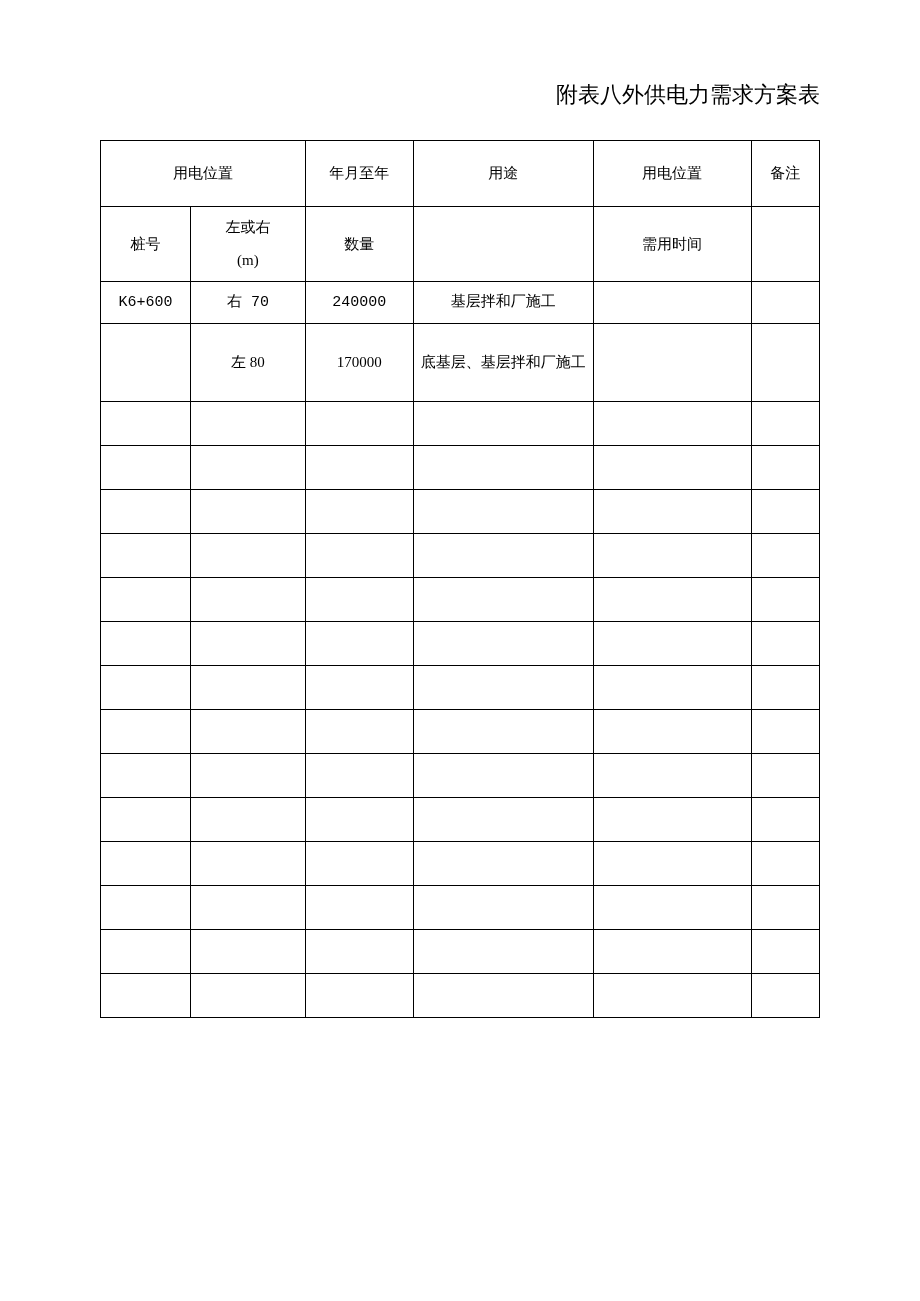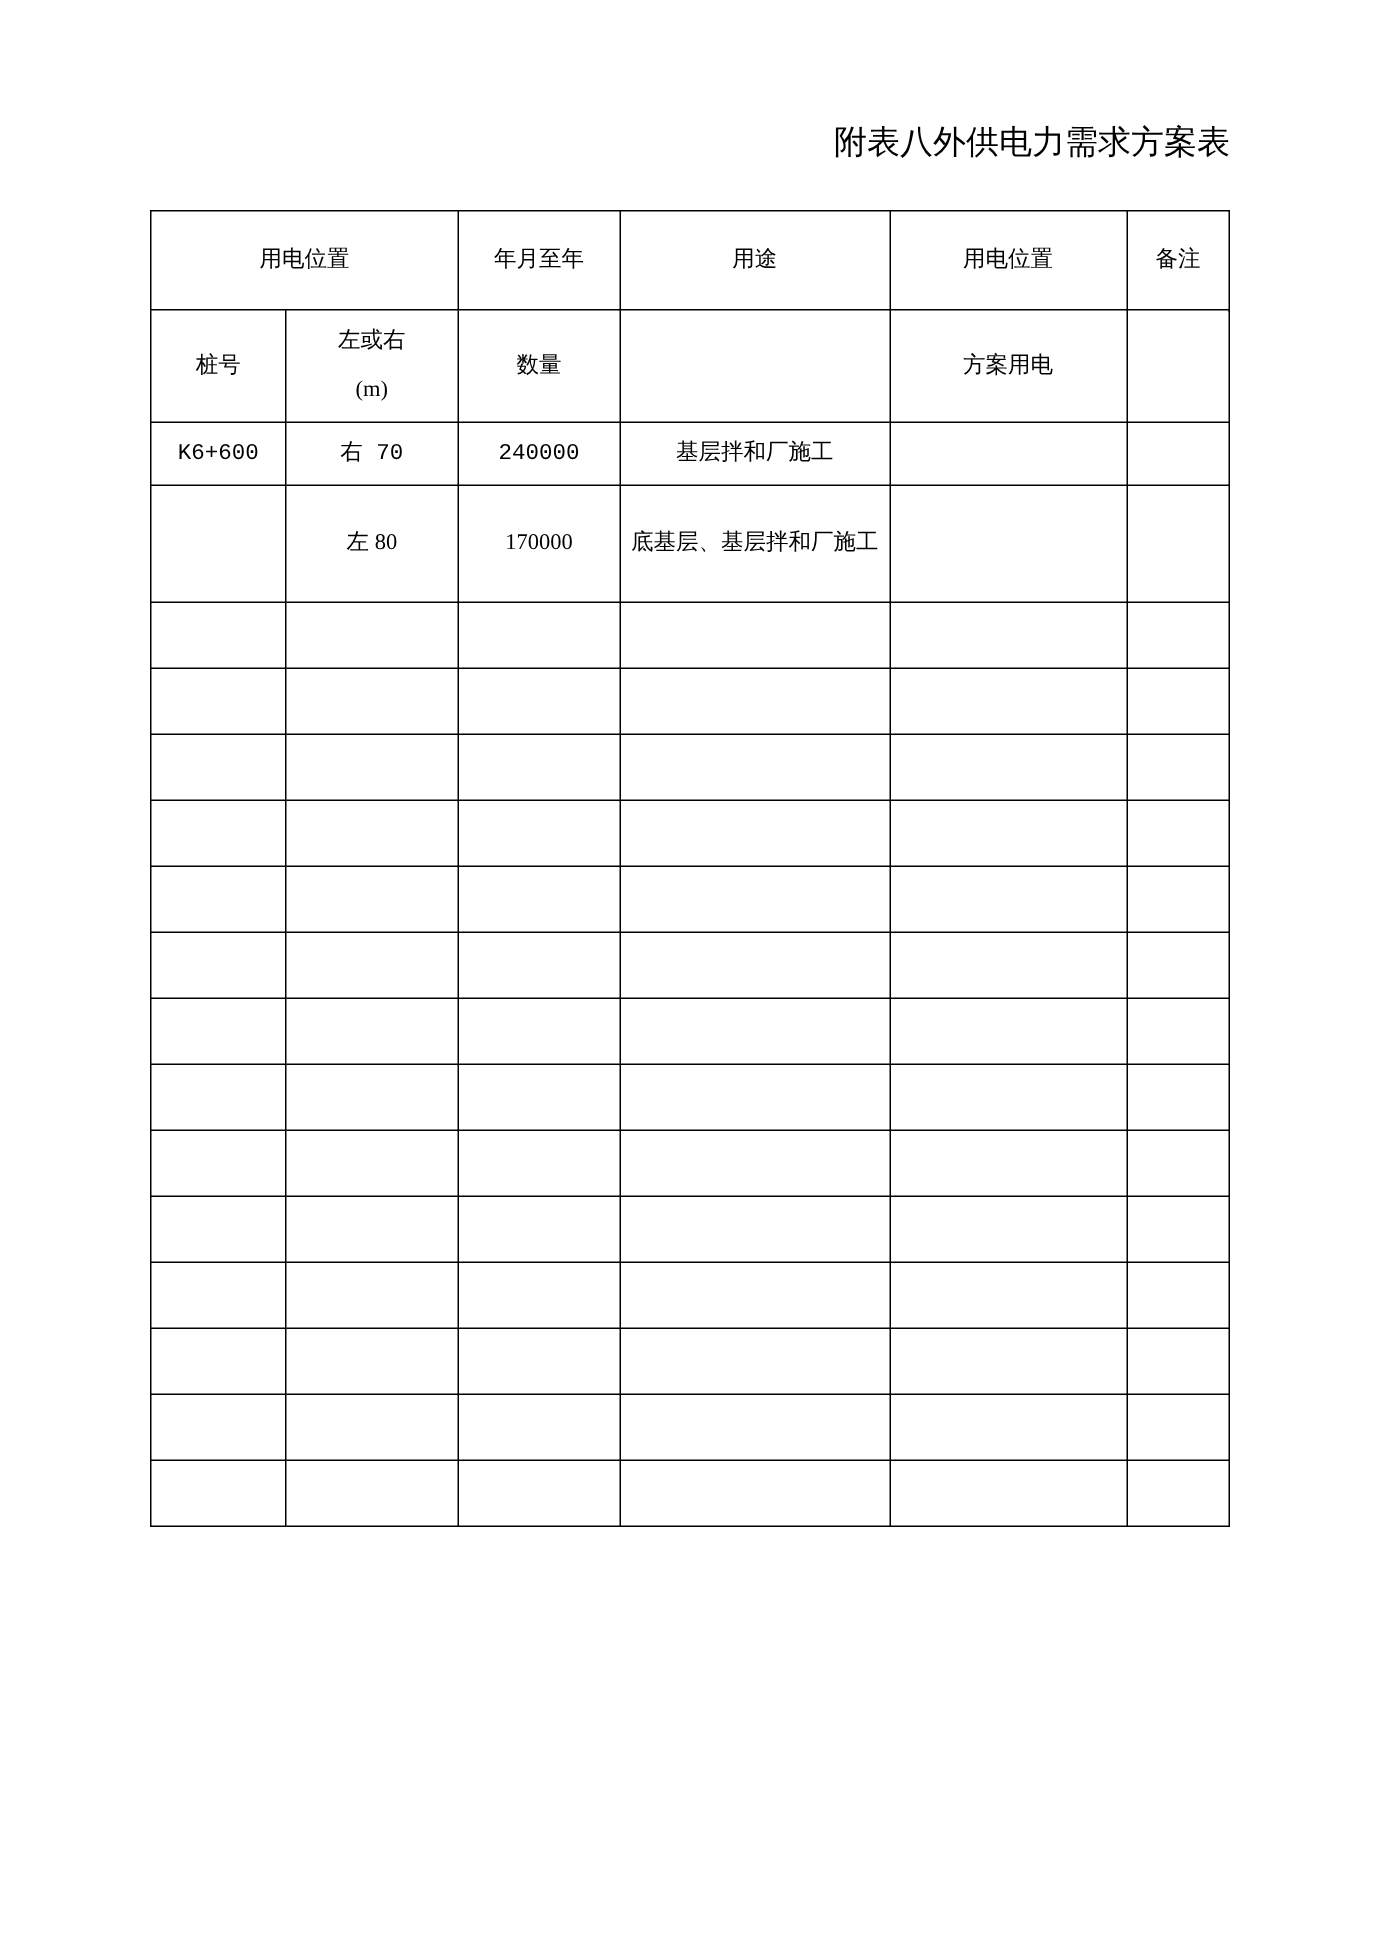--- a/index.html
+++ b/index.html
@@ -80,21 +80,21 @@
       <td colspan="2">用电位置</td>
       <td>年月至年</td>
       <td rowspan="2">用途</td>
       <td>用电位置</td>
       <td rowspan="2">备注</td>
     </tr>
     <tr>
       <td rowspan="2">桩号</td>
       <td rowspan="2" class="multiline">左或右<br>(m)</td>
       <td rowspan="2">数量</td>
-      <td rowspan="2">方案用电</td>
+      <td rowspan="2">需用时间</td>
     </tr>
     <tr class="h-sub">
       <td style="border-top:none;"></td>
       <td style="border-top:none;"></td>
     </tr>
     <tr class="h-data1">
       <td>K6+600</td>
       <td>右 70</td>
       <td>240000</td>
       <td>基层拌和厂施工</td>

